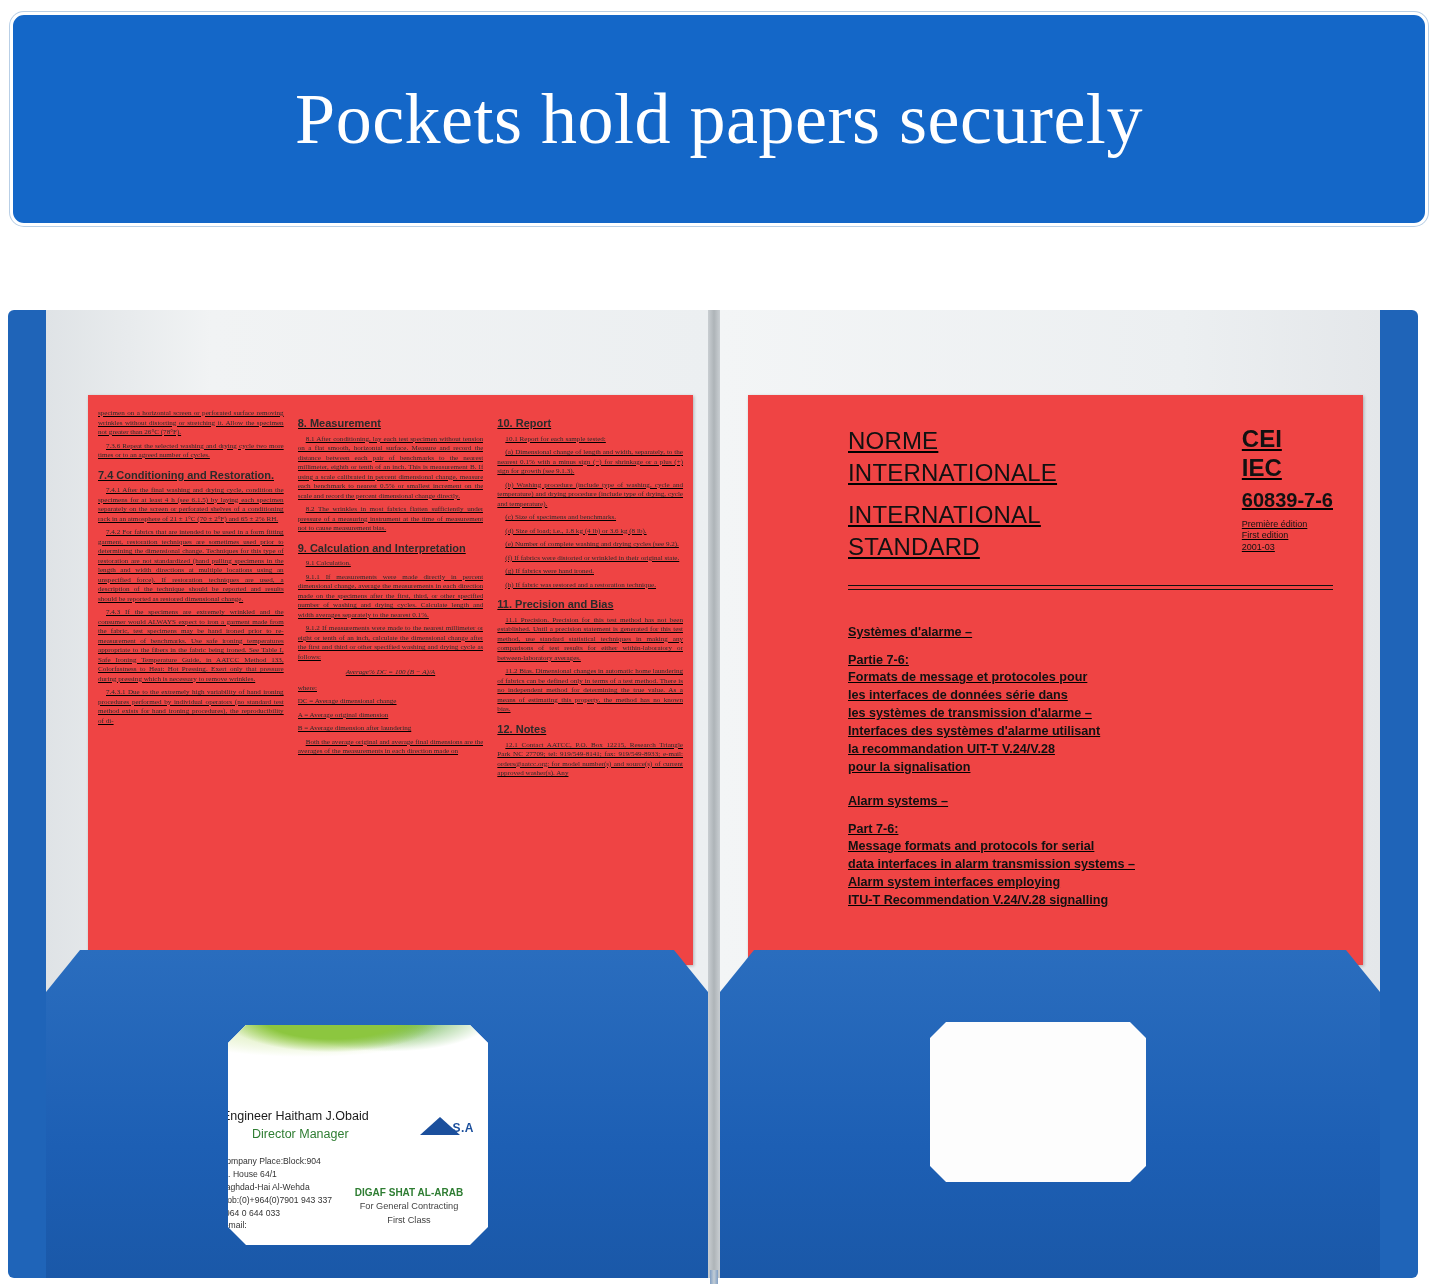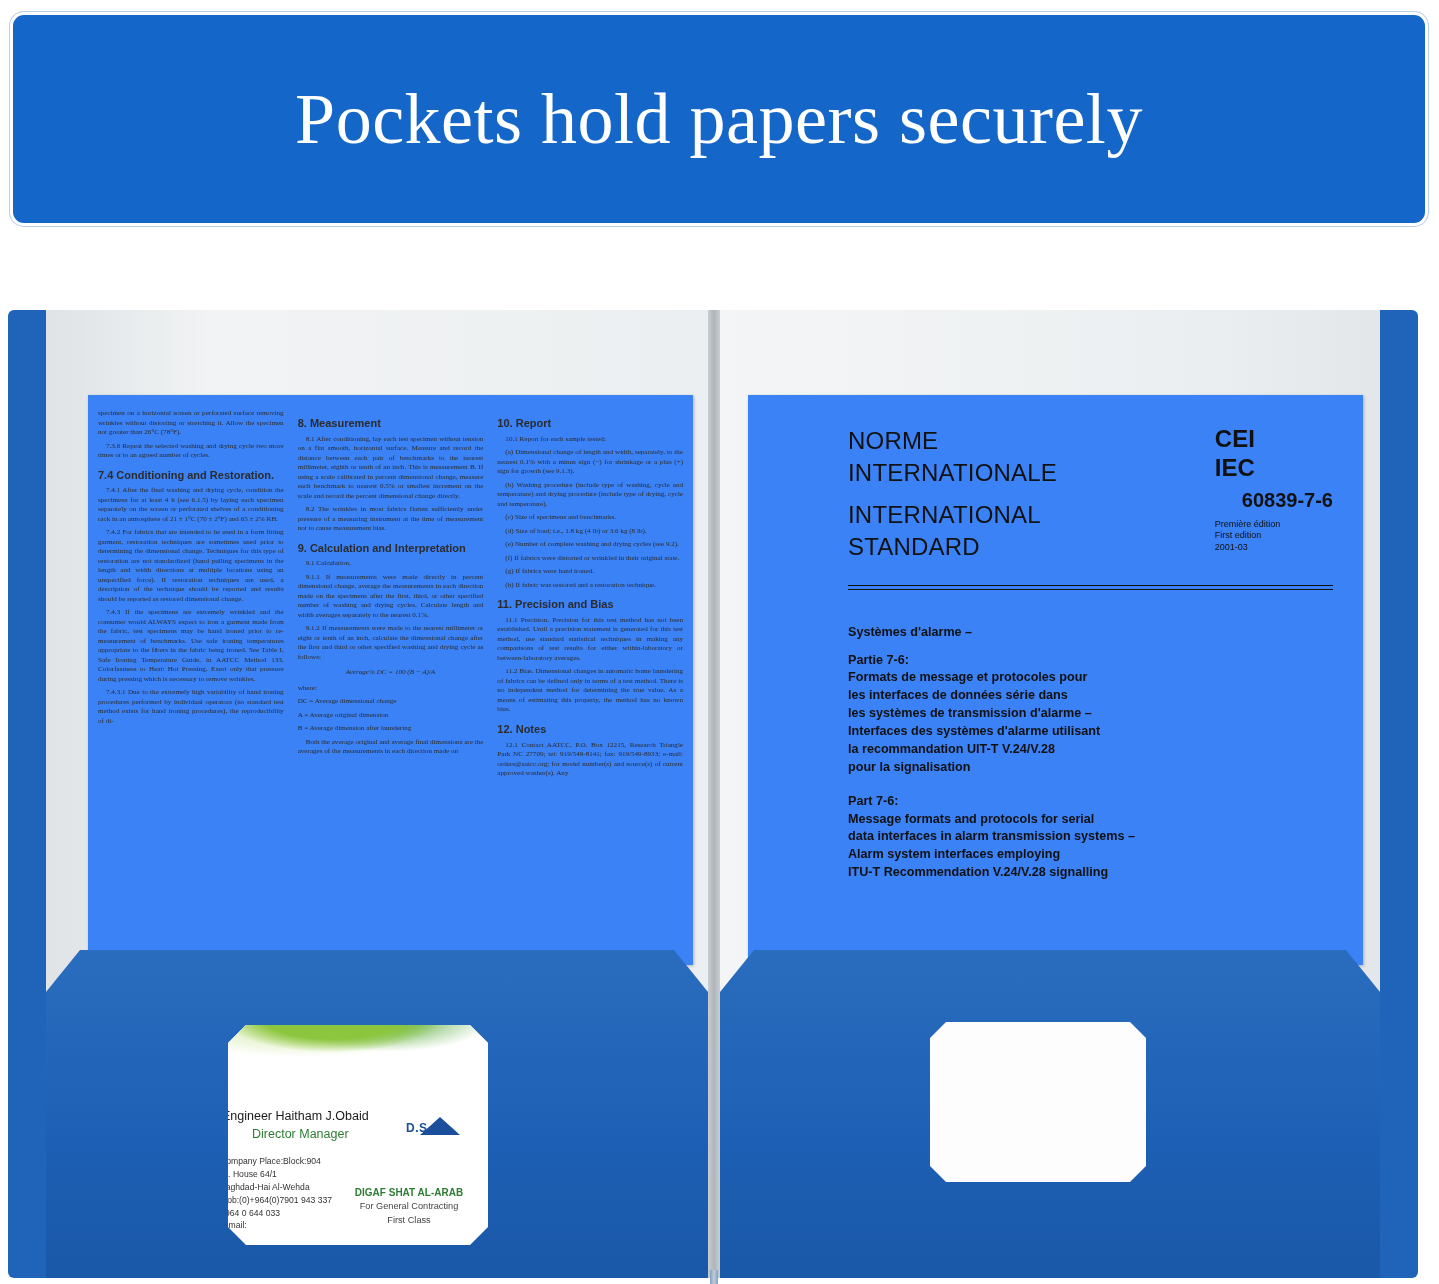--- a/index.html
+++ b/index.html
@@ -70,22 +70,23 @@
     left: 700px;
     top: 0;
     width: 12px;
     height: 968px;
     background: linear-gradient(to right, #c9ced2, #aeb4b8, #c9ced2);
   }
 
   
   .page {
     position: absolute;
-    background: #3b82f6;
+    background: #ef4444;
     box-shadow: 1px 1px 3px rgba(0,0,0,0.25);
+    text-decoration: underline;
   }
   .page-left {
     left: 80px;
     top: 85px;
     width: 605px;
     height: 570px;
     padding: 14px 10px 0 10px;
     box-sizing: border-box;
   }
   .page-right {
@@ -149,21 +150,20 @@
     font-size: 24px;
     line-height: 1.2;
     color: #111;
   }
   .iec-num {
     font-family: "Liberation Sans", sans-serif;
     font-weight: bold;
     font-size: 20px;
     margin-top: 6px;
     color: #111;
-    margin-left: 27px;
   }
   .iec-ed {
     font-family: "Liberation Sans", sans-serif;
     font-size: 9px;
     line-height: 1.3;
     margin-top: 7px;
     color: #111;
   }
   .iec-rule {
     border-bottom: 1.5px solid #111;
@@ -253,21 +253,21 @@
     font-size: 8.6px;
     line-height: 1.5;
     color: #333;
     white-space: nowrap;
   }
   .biz-logo {
     position: absolute;
     right: 14px;
     top: 92px;
     width: 68px;
-    text-align: left;
+    text-align: right;
   }
   .biz-logo .tri {
     width: 0; height: 0;
     margin: 0 auto;
     border-left: 20px solid transparent;
     border-right: 20px solid transparent;
     border-bottom: 18px solid #1b4f9c;
   }
   .biz-logo .dsa {
     font-size: 12px;
@@ -405,20 +405,21 @@
         <div>Systèmes d'alarme –</div>
         <div class="sub">Partie 7-6:</div>
         <div>Formats de message et protocoles pour</div>
         <div>les interfaces de données série dans</div>
         <div>les systèmes de transmission d'alarme –</div>
         <div>Interfaces des systèmes d'alarme utilisant</div>
         <div>la recommandation UIT-T V.24/V.28</div>
         <div>pour la signalisation</div>
       </div>
       <div class="grp">
+        <div>Alarm systems –</div>
         <div class="sub">Part 7-6:</div>
         <div>Message formats and protocols for serial</div>
         <div>data interfaces in alarm transmission systems –</div>
         <div>Alarm system interfaces employing</div>
         <div>ITU-T Recommendation V.24/V.28 signalling</div>
       </div>
     </div>
   </div>
 
   <div class="pocket pocket-left"></div>

